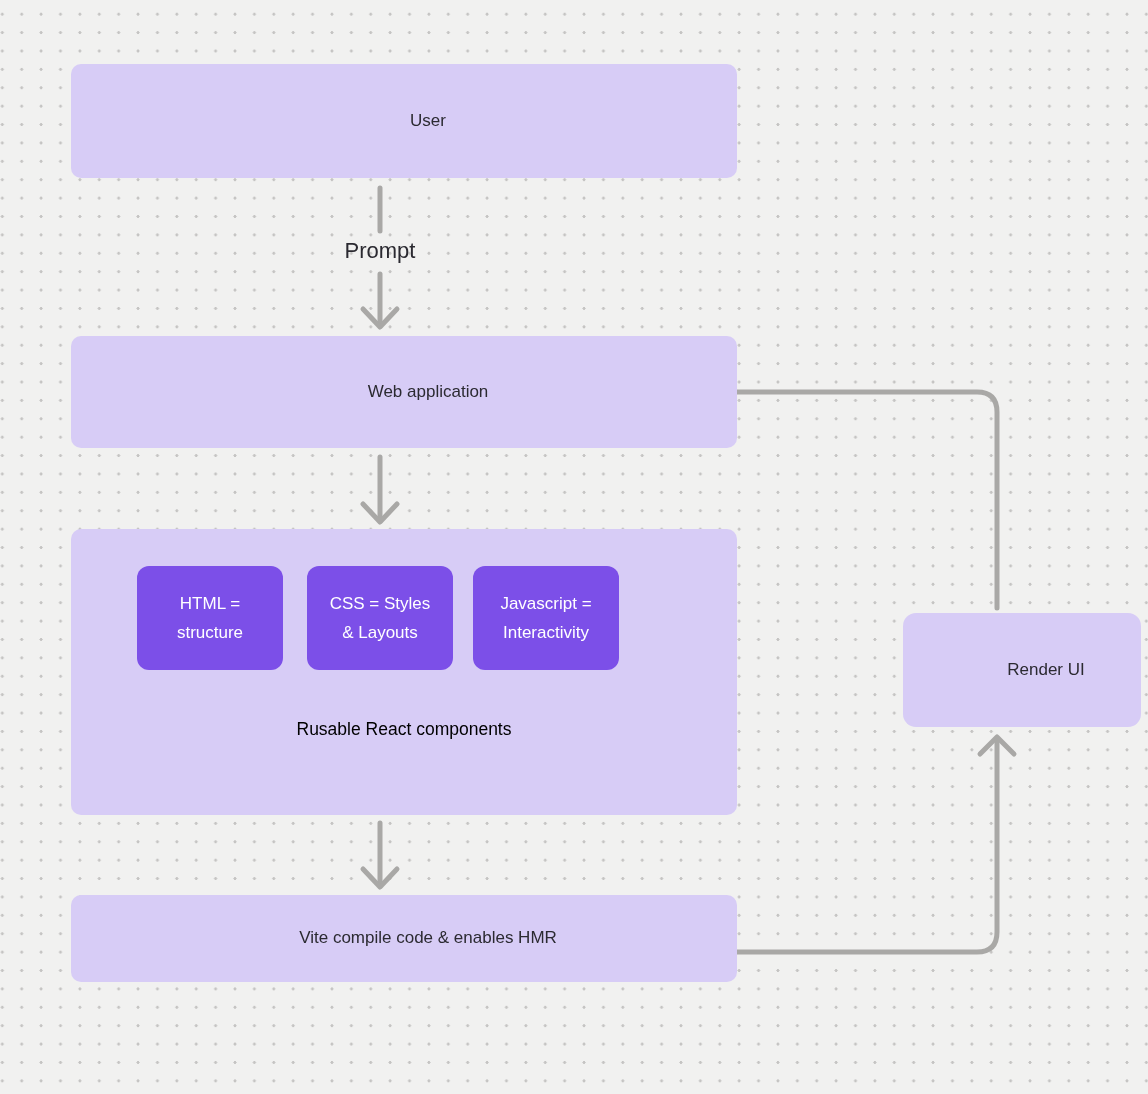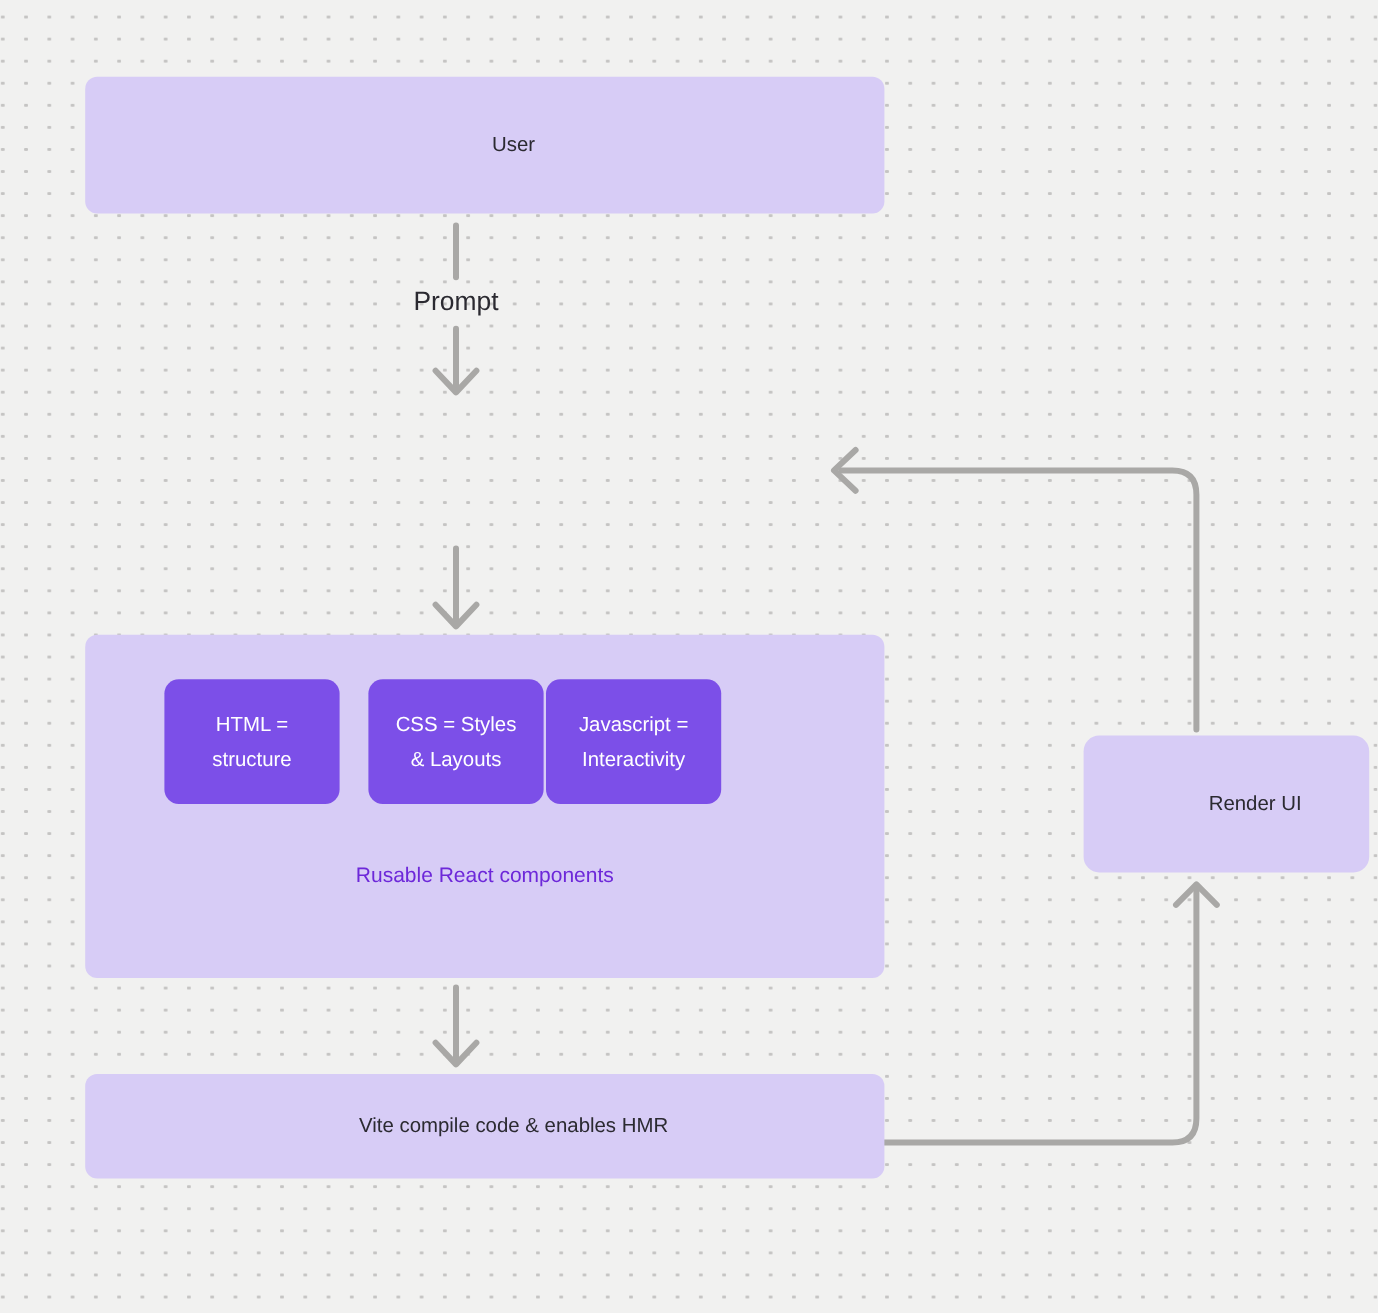--- a/index.html
+++ b/index.html
@@ -62,28 +62,28 @@
     justify-content: center;
     text-align: center;
     color: #ffffff;
     font-size: 17px;
     font-weight: 500;
     line-height: 29px;
     white-space: pre-line;
   }
   .chip-1 { left: 66px; }
   .chip-2 { left: 236px; }
-  .chip-3 { left: 384px; }
+  .chip-3 { left: 402px; }
   .container-caption {
     position: absolute;
     left: 0;
     top: 189px;
     width: 100%;
     text-align: center;
-    color: #6d28d9;
+    color: #000000;
     font-size: 17.5px;
   }
   .edge-label {
     position: absolute;
     left: 290px;
     top: 238px;
     width: 180px;
     text-align: center;
     color: #2b2a31;
     font-size: 22px;
@@ -112,20 +112,23 @@
     <path d="M997 608 V412 Q997 392 977 392 H701"></path>
     <path d="M713 375 L695 392 L713 409"></path>
   </svg>
 
   <div class="node node-user">
     <span>User</span>
   </div>
 
   <div class="edge-label">Prompt</div>
 
+  <div class="node node-webapp">
+    <span>Web application</span>
+  </div>
 
   <div class="node node-container">
     <div class="chip chip-1">
       <span>HTML =
 structure</span>
     </div>
     <div class="chip chip-2">
       <span>CSS = Styles
 &amp; Layouts</span>
     </div>

